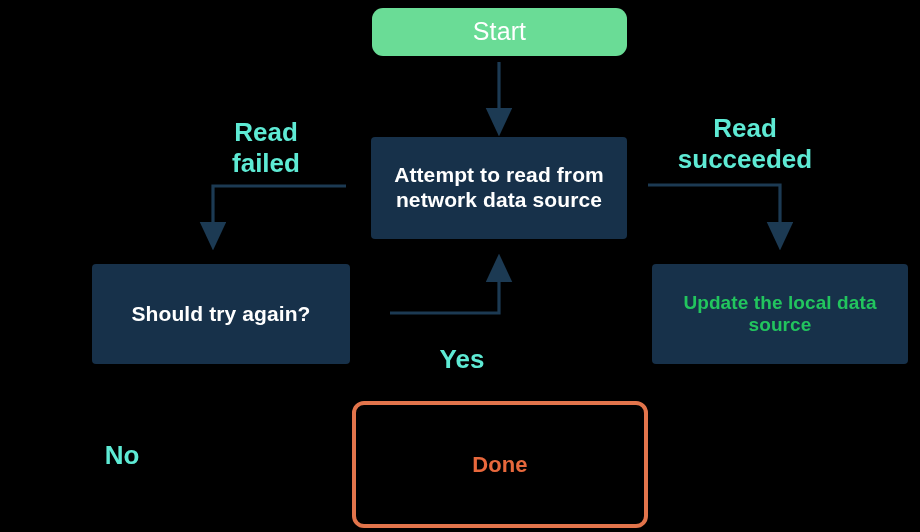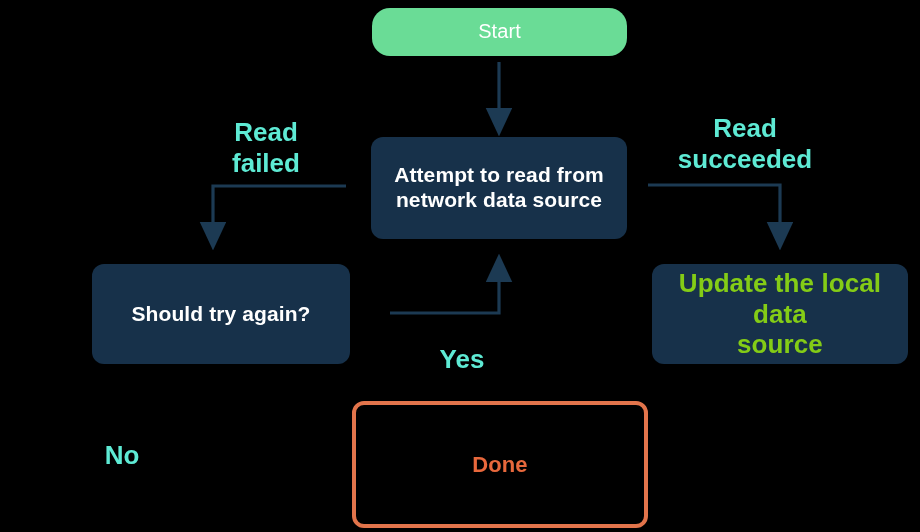--- a/index.html
+++ b/index.html
@@ -15,36 +15,36 @@
     overflow: hidden;
     font-family: "Liberation Sans", sans-serif;
   }
   .node {
     position: absolute;
     box-sizing: border-box;
     display: flex;
     align-items: center;
     justify-content: center;
     text-align: center;
-    border-radius: 12px;
+    border-radius: 4px;
     font-weight: bold;
     line-height: 1.18;
     white-space: pre-line;
     letter-spacing: 0.1px;
   }
   .node-start {
     left: 372px;
     top: 8px;
     width: 255px;
     height: 48px;
     background: #6ADC96;
     color: #FFFFFF;
-    font-size: 20px;
+    font-size: 25px;
     font-weight: normal;
-    border-radius: 18px;
+    border-radius: 11px;
   }
   .node-attempt {
     left: 371px;
     top: 137px;
     width: 256px;
     height: 102px;
     background: #17314A;
     color: #FFFFFF;
     font-size: 21px;
     padding: 0 12px;
@@ -58,22 +58,22 @@
     color: #FFFFFF;
     font-size: 21px;
     padding: 16px 12px;
   }
   .node-update {
     left: 652px;
     top: 264px;
     width: 256px;
     height: 100px;
     background: #17314A;
-    color: #84cc16;
-    font-size: 26px;
+    color: #22c55e;
+    font-size: 19px;
     padding: 0 12px;
   }
   .node-done {
     left: 352px;
     top: 401px;
     width: 296px;
     height: 127px;
     background: transparent;
     border: 4px solid #E2744B;
     color: #E8683C;

